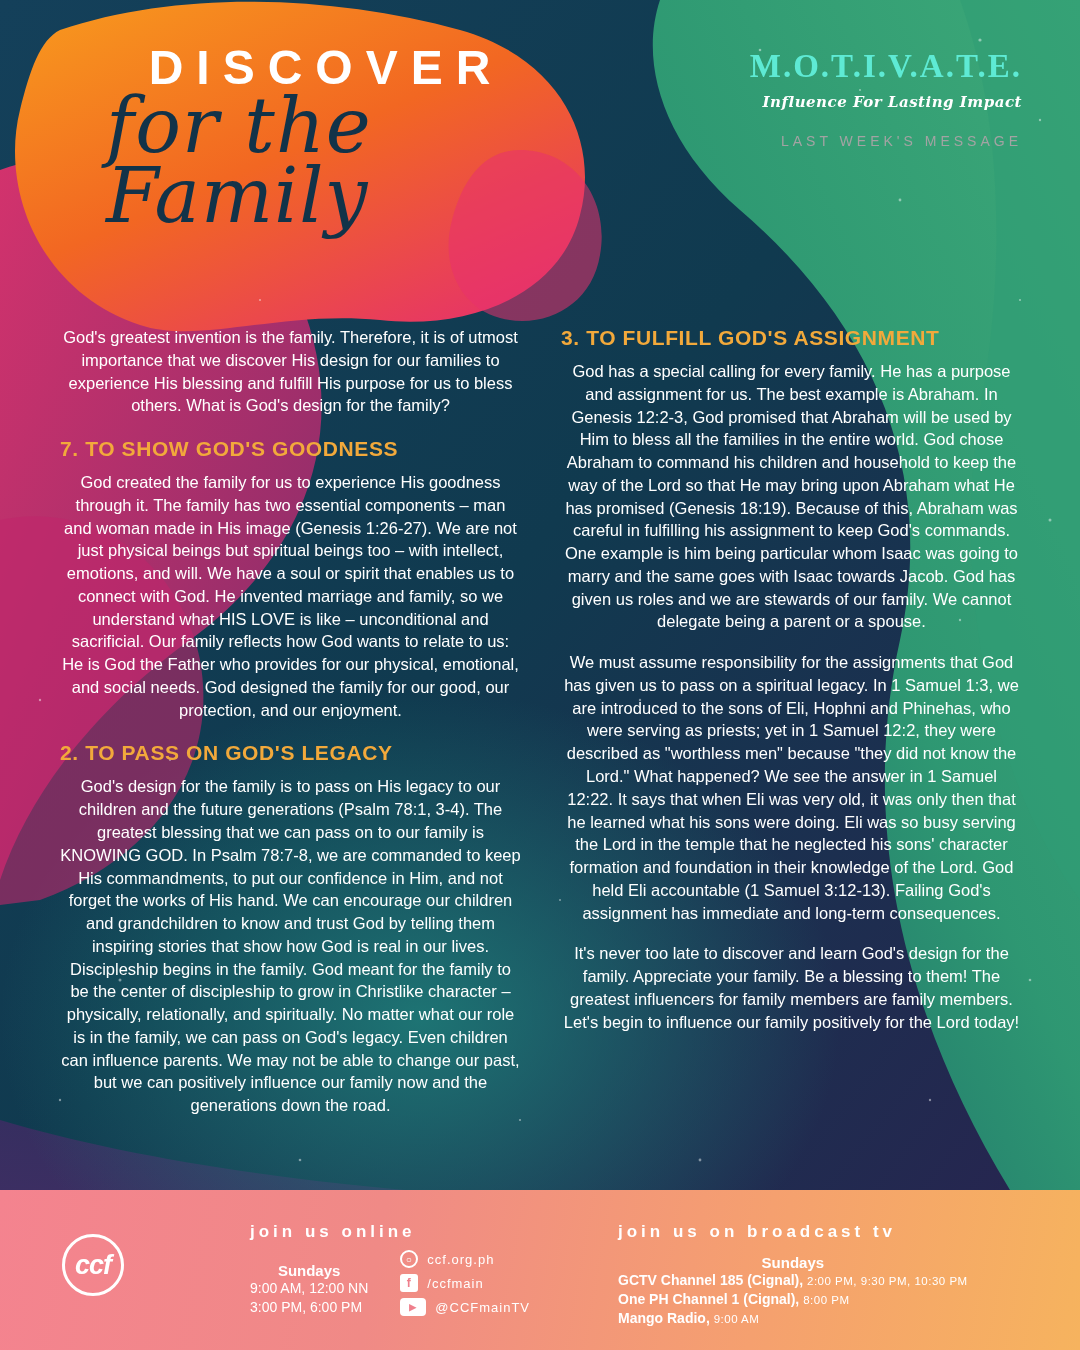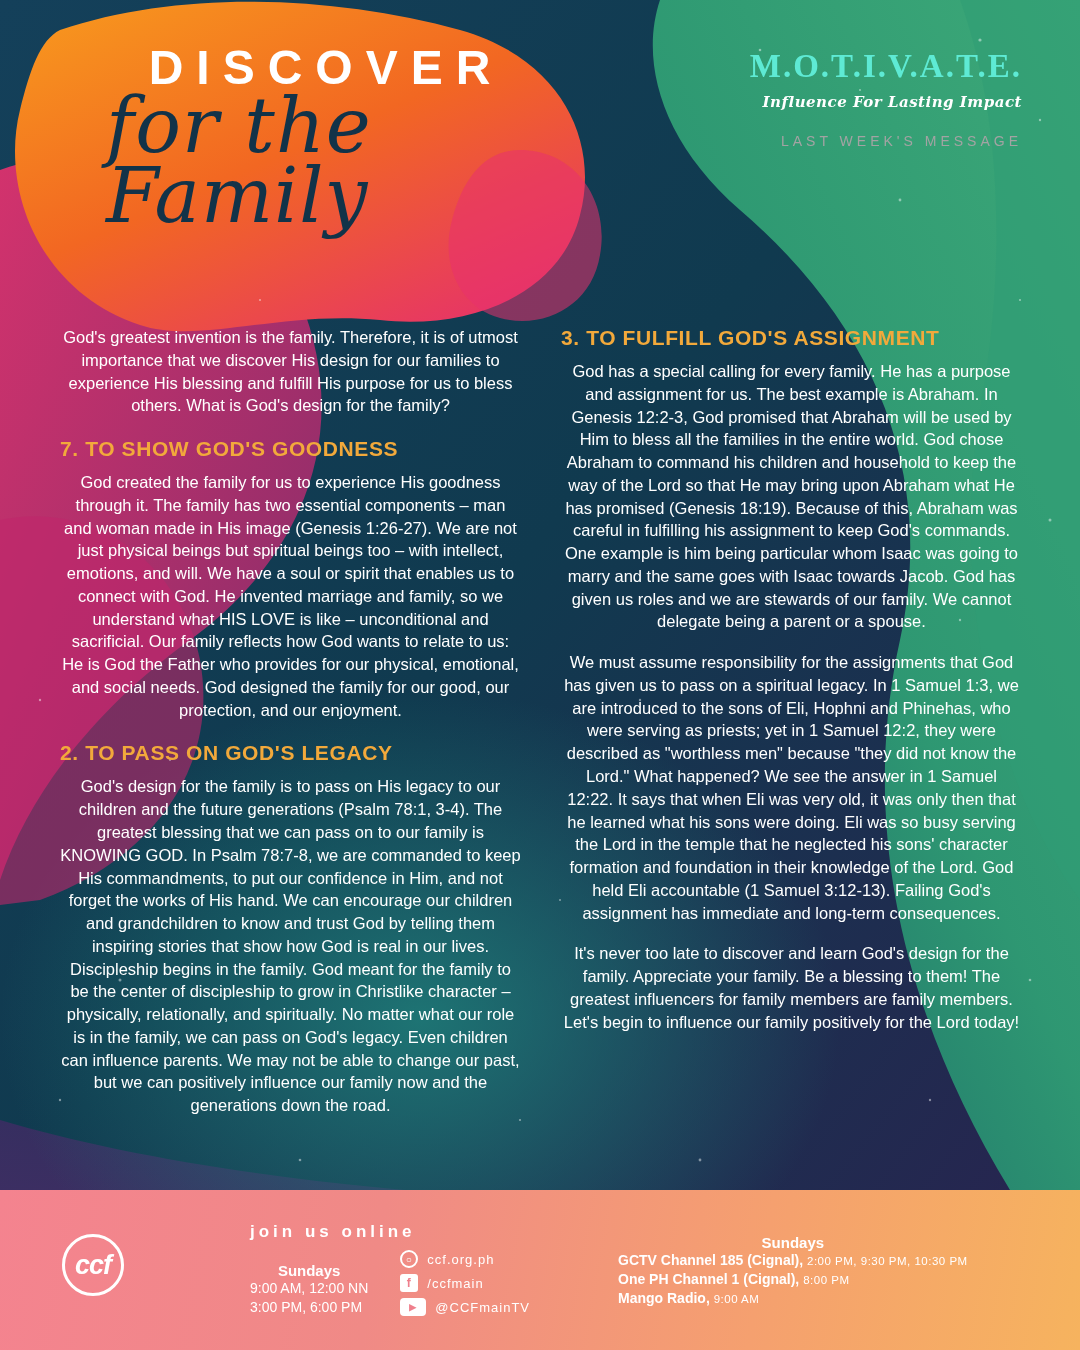--- a/index.html
+++ b/index.html
@@ -278,20 +278,21 @@
           </div>
           <div class="social-row">
             <span class="soc-ico yt">▶</span>
             <span>@CCFmainTV</span>
           </div>
         </div>
       </div>
     </div>
 
     <div class="broadcast-block">
+      <div class="f-head">join us on broadcast tv</div>
       <div class="f-sub">Sundays</div>
       <div class="f-line">
         <b>GCTV Channel 185 (Cignal),</b>
         <span class="small-caps">2:00 PM, 9:30 PM, 10:30 PM</span>
       </div>
       <div class="f-line">
         <b>One PH Channel 1 (Cignal),</b>
         <span class="small-caps">8:00 PM</span>
       </div>
       <div class="f-line">

